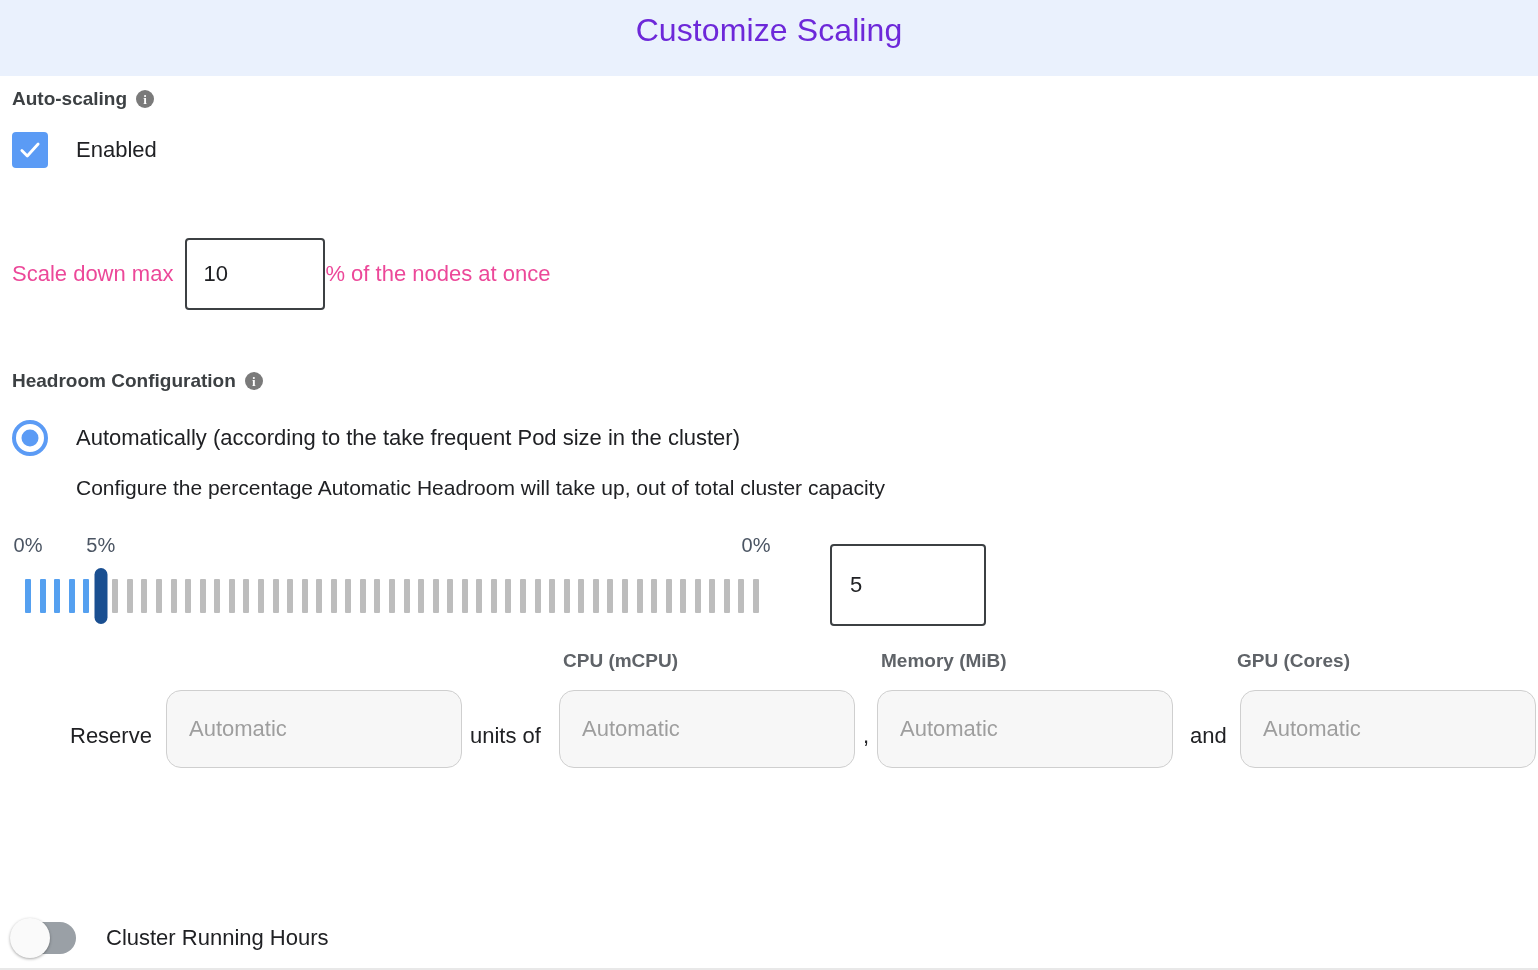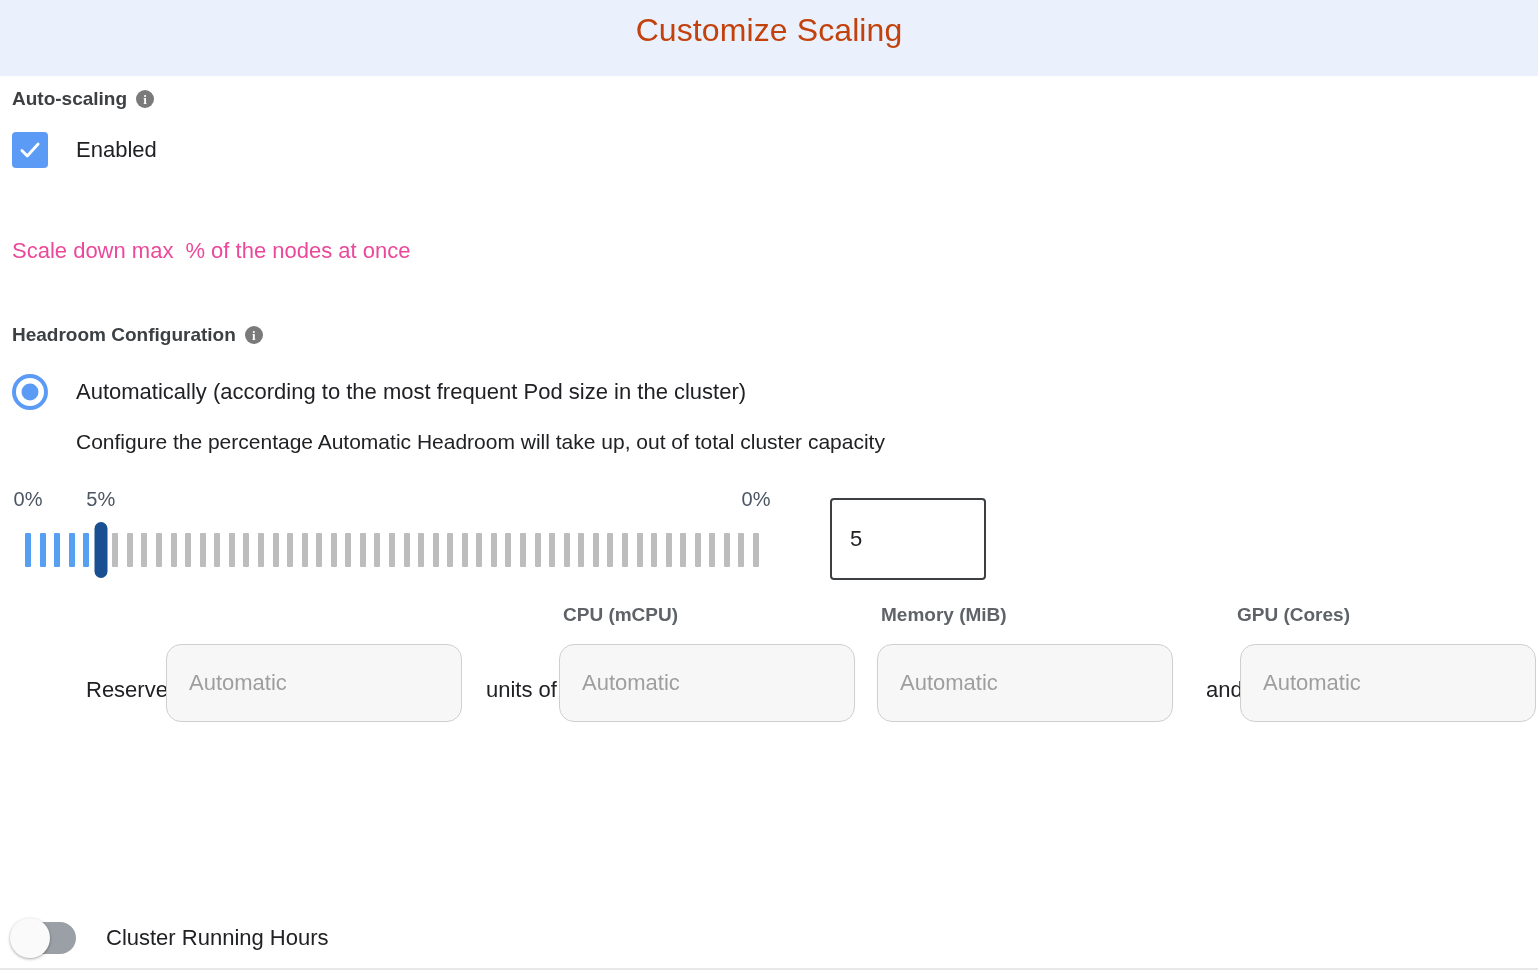--- a/index.html
+++ b/index.html
@@ -21,21 +21,21 @@
   
   .title-bar {
     height: 76px;
     background: #eaf1fd;
     display: flex;
     align-items: flex-start;
     justify-content: center;
     padding-top: 8px;
   }
   .title-text {
-    color: #c2410c;
+    color: #6d28d9;
     font-size: 32px;
     font-weight: 400;
     line-height: 44px;
     letter-spacing: 0.1px;
     text-align: center;
   }
 
   
   .section-label {
     font-size: 19px;
@@ -235,21 +235,20 @@
     font-size: 19px;
     font-weight: 700;
     color: #5f6368;
     white-space: nowrap;
   }
   .res-label {
     position: absolute;
     font-size: 22px;
     color: #202124;
     white-space: nowrap;
-    margin-left: 16px;
   }
   .res-input {
     position: absolute;
     height: 78px;
     border: 1px solid #cfcfcf;
     border-radius: 15px;
     background: #f7f7f7;
     font-family: "Liberation Sans", "DejaVu Sans", sans-serif;
     font-size: 22px;
     color: #202124;
@@ -313,31 +312,32 @@
     <span class="checkbox">
       <svg width="26" height="26" viewBox="0 0 24 24">
         <path d="M4.5 12.5 L9.5 17.5 L19.5 6.5" fill="none" stroke="#ffffff" stroke-width="2.6" stroke-linecap="round" stroke-linejoin="round"></path>
       </svg>
     </span>
     <span class="checkbox-label">Enabled</span>
   </div>
 
   <div class="scale-row">
     <span class="scale-pre">Scale down max</span>
+    <input class="num-input" type="text" value="10" style="">
     <span class="scale-post">% of the nodes at once</span>
   </div>
 
   <div class="section-label headroom-head">
     <span>Headroom Configuration</span>
     <span class="info-icon">i</span>
   </div>
 
   <div class="radio-row">
     <span class="radio checked"></span>
-    <span class="radio-label">Automatically (according to the most frequent Pod size in the cluster)</span>
+    <span class="radio-label">Automatically (according to the take frequent Pod size in the cluster)</span>
   </div>
 
   <div class="radio-sub">Configure the percentage Automatic Headroom will take up, out of total cluster capacity</div>
 
   <div class="slider-block">
     <div class="slider-ticklabels">
       <span class="tick-label" id="lbl-min" style="left: 16px;">0%</span>
       <span class="tick-label" id="lbl-cur" style="left: 88.8px;">5%</span>
       <span class="tick-label" id="lbl-max" style="left: 744px;">0%</span>
     </div>

